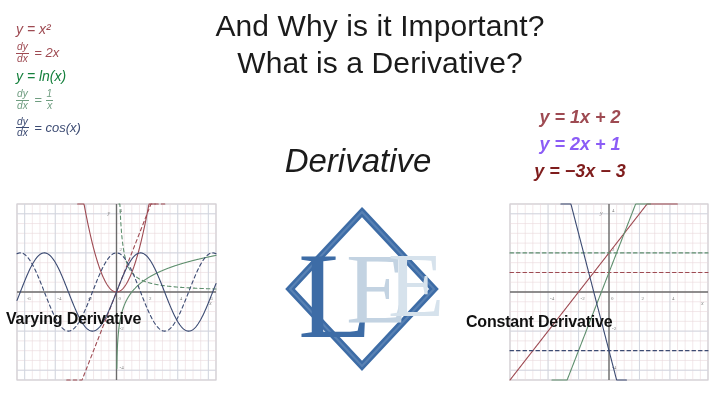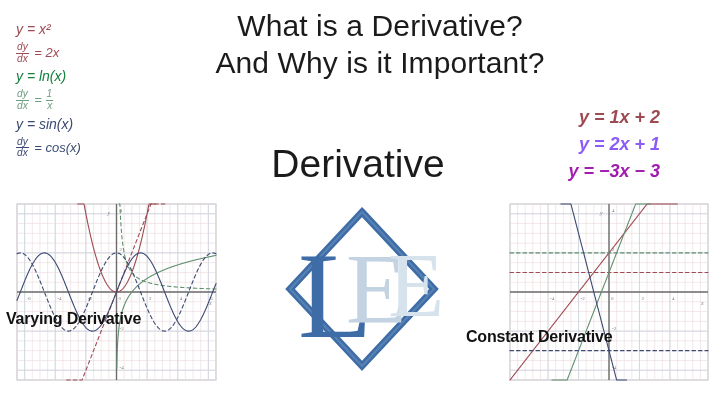--- a/index.html
+++ b/index.html
@@ -20,30 +20,31 @@
     font-size:30px;
     line-height:1.22;
     font-weight:400;
     letter-spacing:0.1px;
   }
   .title-line{display:block;white-space:nowrap;}
 
   .derivative-label{
     position:absolute;left:238px;top:142px;width:240px;
     text-align:center;
-    font-size:39px;
+    font-size:33px;
     color:#1b1b1b;
     font-weight:400;
     white-space:nowrap;
+    font-style:italic;
   }
 
   
   .eqlist{position:absolute;font-family:Liberation Sans, sans-serif;}
   #left-equations{left:16px;top:22px;width:120px;}
-  #right-equations{left:500px;top:108px;width:160px;text-align:right;}
+  #right-equations{left:500px;top:108px;width:160px;text-align:center;}
 
   .eq{
     font-style:italic;
     white-space:nowrap;
     line-height:1.0;
   }
   #left-equations .eq{font-size:14px;margin-bottom:6px;}
   #left-equations .eq.frac-line{font-size:13px;margin-bottom:5px;}
   #right-equations .eq{font-size:18px;margin-bottom:9px;font-weight:bold;}
 
@@ -67,34 +68,34 @@
   
   .caption{
     position:absolute;
     font-weight:bold;
     font-size:16px;
     color:#111;
     white-space:nowrap;
     letter-spacing:-0.2px;
   }
   #caption-left{left:6px;top:310px;}
-  #caption-right{left:466px;top:328px;}
+  #caption-right{left:466px;top:313px;}
 
   
   #logo{position:absolute;left:284px;top:204px;width:156px;height:170px;}
   #logo svg{display:block;width:100%;height:100%;}
 </style>
 </head>
 <body>
 
 <div id="stage">
 
   <div class="title-block">
+    <span class="title-line">And Why is it Important?</span>
     <span class="title-line">What is a Derivative?</span>
-    <span class="title-line">And Why is it Important?</span>
   </div>
 
   <div class="derivative-label">Derivative</div>
 
   <div class="eqlist" id="left-equations">
 
     <div class="eq" style="color: rgb(158, 74, 82);">
       <span>y = x²</span>
     </div>
 
@@ -115,38 +116,35 @@
         <span class="num">dy</span>
         <span class="den">dx</span>
       </span>
       <span>=</span>
       <span class="frac">
         <span class="num">1</span>
         <span class="den">x</span>
       </span>
     </div>
 
-    <div class="eq" style="color: rgb(59, 74, 114);">
-      <span>y = sin(x)</span>
-    </div>
 
     <div class="eq frac-line" style="color: rgb(59, 74, 114);">
       <span class="frac">
         <span class="num">dy</span>
         <span class="den">dx</span>
       </span>
       <span>= cos(x)</span>
     </div>
 
   </div>
 
   <div class="eqlist" id="right-equations">
     <div class="eq" style="color: rgb(158, 74, 82);">y = 1x + 2</div>
     <div class="eq" style="color: #8b5cf6;">y = 2x + 1</div>
-    <div class="eq" style="color: #a21caf;">y = −3x − 3</div>
+    <div class="eq" style="color: #7f1d1d;">y = −3x − 3</div>
   </div>
 
   <div class="graph-panel" id="left-graph">
     <svg id="left-svg" viewBox="0 0 214 188" preserveAspectRatio="none">
         <rect x="9" y="6" width="199" height="176" fill="#ffffff" stroke="#b9bec6" stroke-width="1"></rect>
         <g>
           <line x1="9" y1="6" x2="9" y2="182" stroke="#e9d9dc" stroke-width="0.6"></line>
           <line x1="16.653846153846153" y1="6" x2="16.653846153846153" y2="182" stroke="#e9d9dc" stroke-width="0.6"></line>
           <line x1="24.307692307692307" y1="6" x2="24.307692307692307" y2="182" stroke="#e9d9dc" stroke-width="0.6"></line>
           <line x1="31.961538461538463" y1="6" x2="31.961538461538463" y2="182" stroke="#e9d9dc" stroke-width="0.6"></line>

